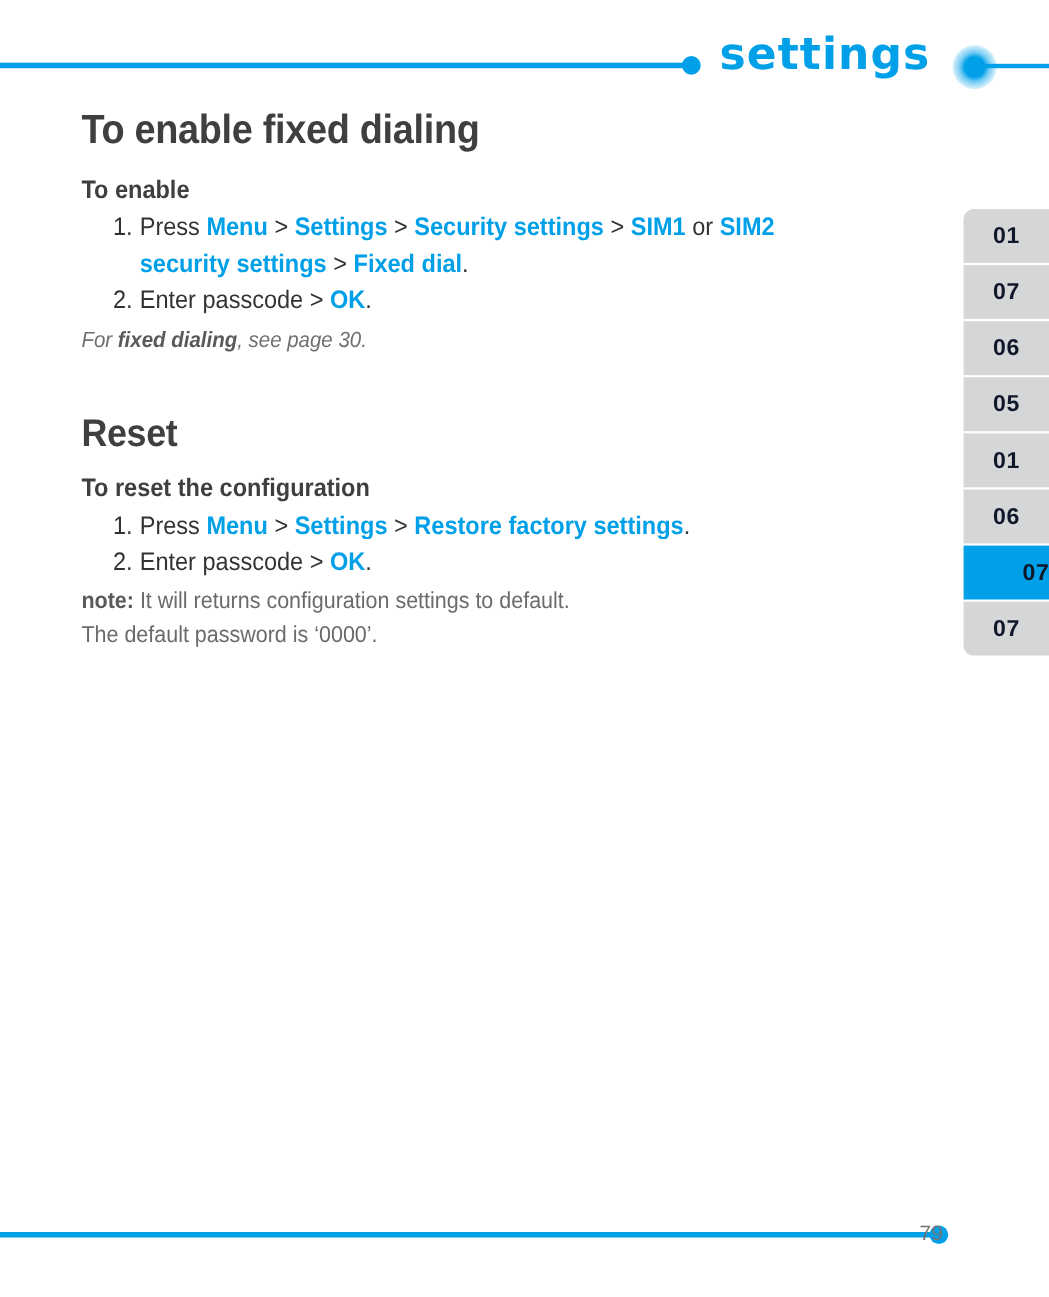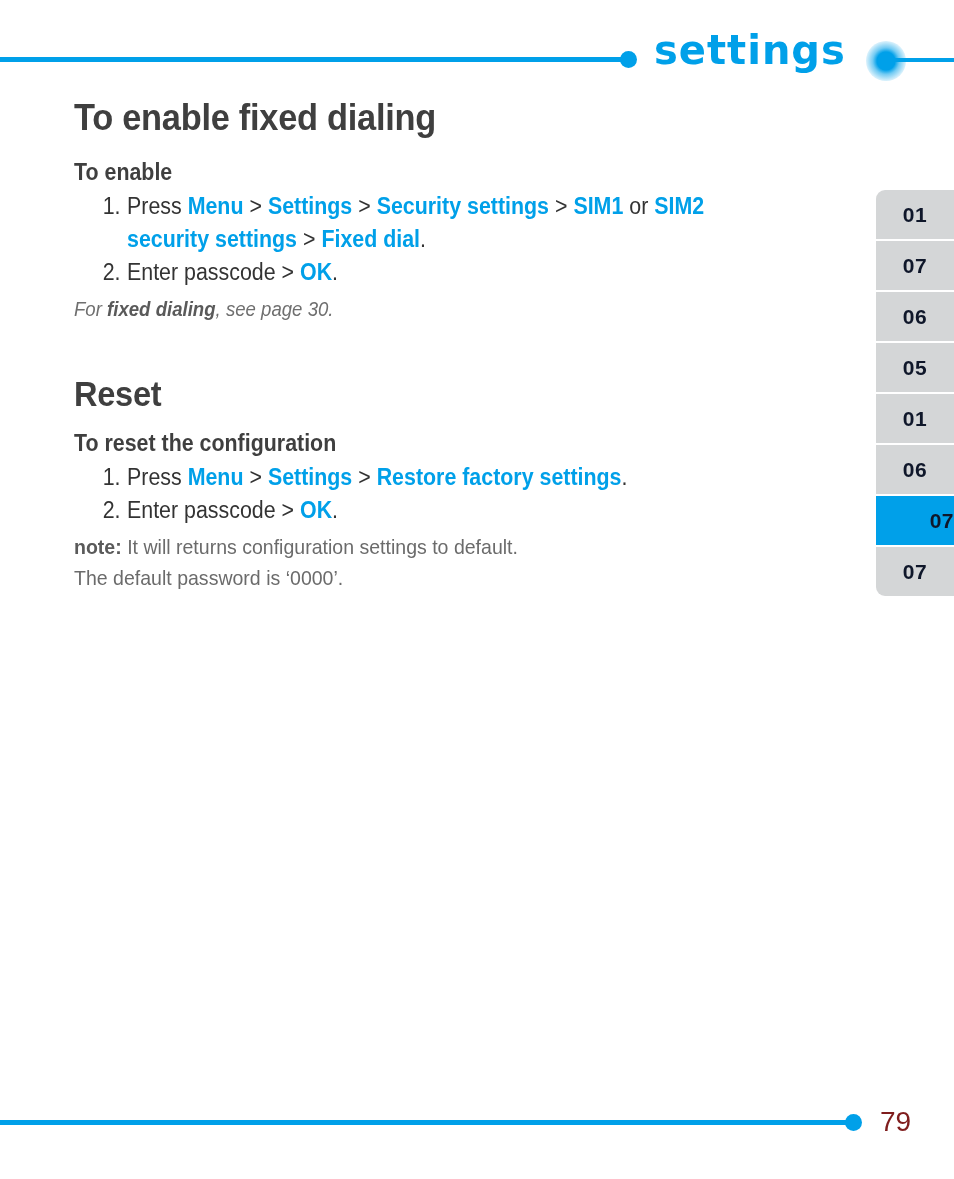--- a/index.html
+++ b/index.html
@@ -218,24 +218,24 @@
     position: absolute;
     left: 845px;
     top: 1114px;
     width: 17px;
     height: 17px;
     border-radius: 50%;
     background: #00a0e9;
   }
   .footer-page {
     position: absolute;
-    left: 880px;
+    left: 836px;
     top: 1105px;
-    font-size: 28px;
-    color: #7f1d1d;
+    font-size: 19px;
+    color: #737373;
     line-height: 34px;
   }
 </style>
 </head>
 <body>
 
 <div class="header">
   <div class="header-rule-left"></div>
   <div class="header-dot-small"></div>
   <div class="header-title">settings</div>

